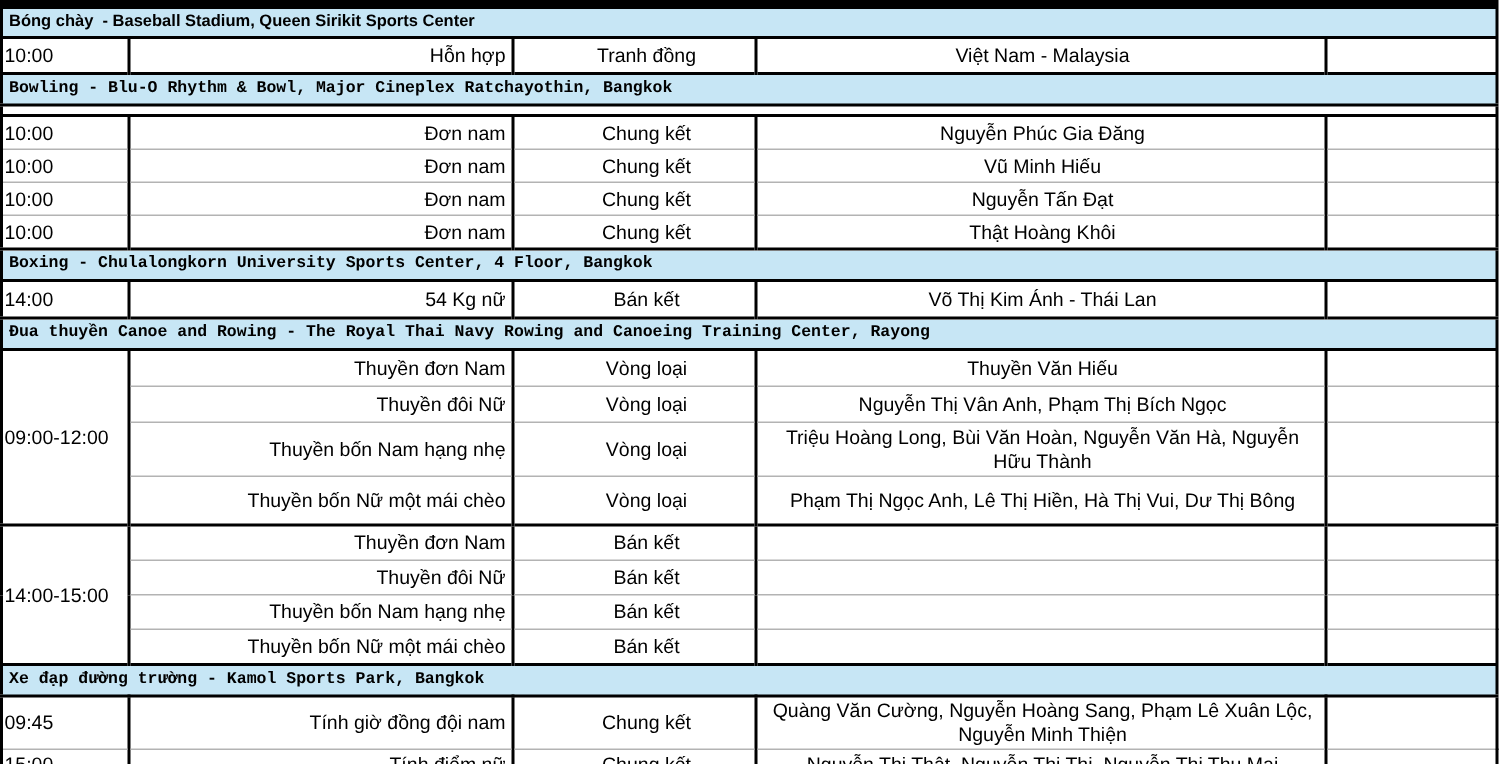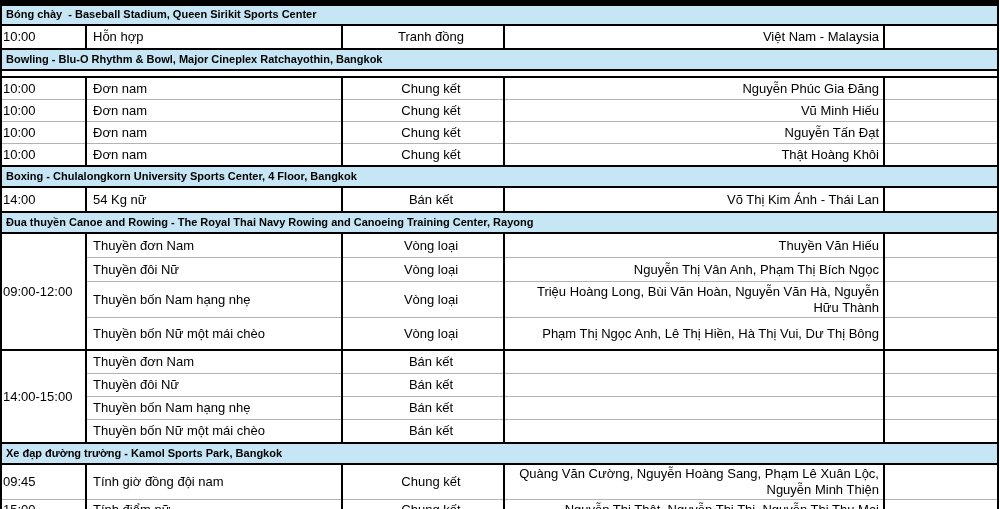--- a/index.html
+++ b/index.html
@@ -7,35 +7,35 @@
   .sheet{width:999px;}
   .strip-top{height:4px;background:#000;width:999px;}
   table.sched{border-collapse:collapse;table-layout:fixed;width:997px;border-left:2px solid #000;border-right:2px solid #000;}
   col.c-time{width:85px;}
   col.c-event{width:256px;}
   col.c-round{width:162px;}
   col.c-ath{width:380px;}
   col.c-extra{width:114px;}
   td{font-size:13px;line-height:1.22;vertical-align:middle;overflow:hidden;padding:1px 4px;}
   td.time{text-align:left;padding:1px 1px;}
-  td.event{text-align:left;padding-left:6px;}
+  td.event{text-align:right;padding-left:6px;}
   td.round{text-align:center;padding-left:20px;}
-  td.ath{text-align:right;padding-left:6px;}
+  td.ath{text-align:center;padding-left:6px;}
   td.extra{padding:0;}
   
   td.event,td.round,td.ath,td.extra{border-left:2px solid #000;}
   
   tr.data td{border-top:1px solid #b3b3b3;}
   tr.data.thick-top td{border-top:2px solid #000;}
   
   tr.sec td{background:#c7e6f5;font-weight:bold;font-size:11px;border-top:2px solid #000;border-bottom:2px solid #000;padding:1px 4px;white-space:pre-wrap;}
   tr.gap td{background:#fff;border-top:2px solid #000;border-bottom:2px solid #000;padding:0;height:5px;}
   
   tr.h18 td{height:16px;}
-  tr.h20 td{height:17px;}
+  tr.h20 td{height:17px;font-family:Liberation Mono, monospace;}
   tr.h21 td{height:19px;}
   tr.h22 td{height:20px;}
   tr.h23 td{height:21px;}
   tr.h31 td{height:29px;}
   tr.h33 td{height:31px;}
   tr.h35 td{height:33px;}
 </style>
 </head>
 <body>
 

